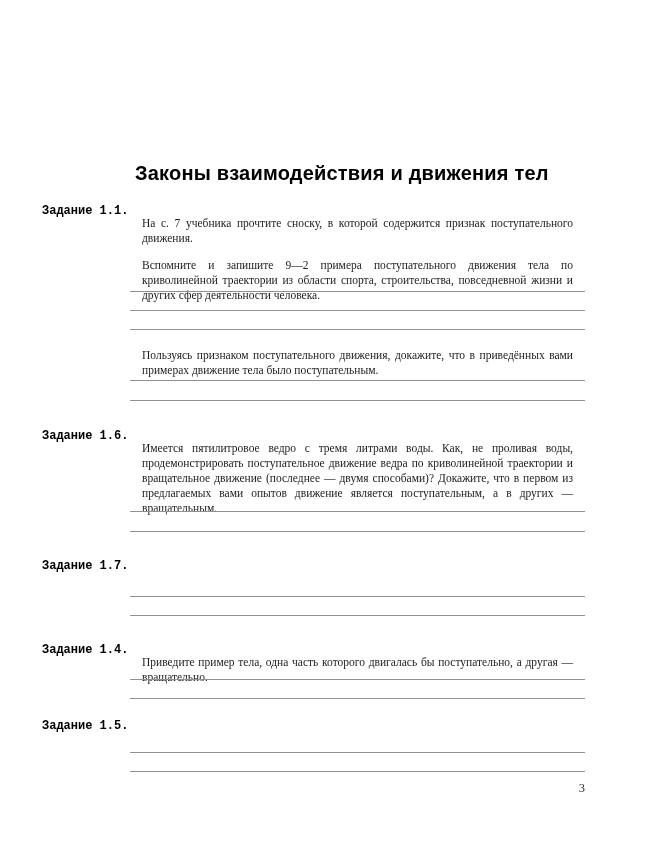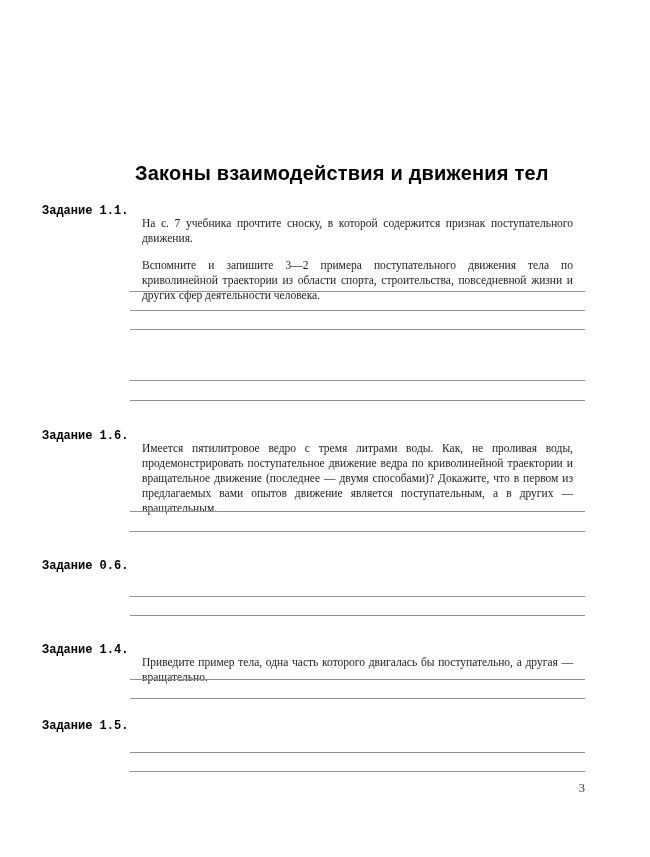--- a/index.html
+++ b/index.html
@@ -63,36 +63,39 @@
 </head>
 <body>
 
 <div class="page">
 
   <h1 class="title">Законы взаимодействия и движения тел</h1>
 
   <div class="task-label" style="top:204px">Задание 1.1.</div>
   <div class="task-body" style="top:204px">
     <p>На с. 7 учебника прочтите сноску, в которой содержится признак поступательного движения.</p>
-    <p>Вспомните и запишите 3—2 примера поступательного движения тела по криволинейной траектории из области спорта, строительства, повседневной жизни и других сфер деятельности человека.</p>
+    <p>Вспомните и запишите 9—2 примера поступательного движения тела по криволинейной траектории из области спорта, строительства, повседневной жизни и других сфер деятельности человека.</p>
   </div>
   <div class="rule" style="top:291px"></div>
   <div class="rule" style="top:310px"></div>
   <div class="rule" style="top:329px"></div>
+  <div class="task-body" style="top:336px">
+    <p>Пользуясь признаком поступательного движения, докажите, что в приведённых вами примерах движение тела было поступательным.</p>
+  </div>
   <div class="rule" style="top:380px"></div>
   <div class="rule" style="top:400px"></div>
 
   <div class="task-label" style="top:429px">Задание 1.6.</div>
   <div class="task-body" style="top:429px">
     <p>Имеется пятилитровое ведро с тремя литрами воды. Как, не проливая воды, продемонстрировать поступательное движение ведра по криволинейной траектории и вращательное движение (последнее — двумя способами)? Докажите, что в первом из предлагаемых вами опытов движение является поступательным, а в других — вращательным.</p>
   </div>
   <div class="rule" style="top:511px"></div>
   <div class="rule" style="top:531px"></div>
 
-  <div class="task-label" style="top:559px">Задание 0.6.</div>
+  <div class="task-label" style="top:559px">Задание 1.7.</div>
   <div class="rule" style="top:596px"></div>
   <div class="rule" style="top:615px"></div>
 
   <div class="task-label" style="top:643px">Задание 1.4.</div>
   <div class="task-body" style="top:643px">
     <p>Приведите пример тела, одна часть которого двигалась бы поступательно, а другая — вращательно.</p>
   </div>
   <div class="rule" style="top:679px"></div>
   <div class="rule" style="top:698px"></div>
 

